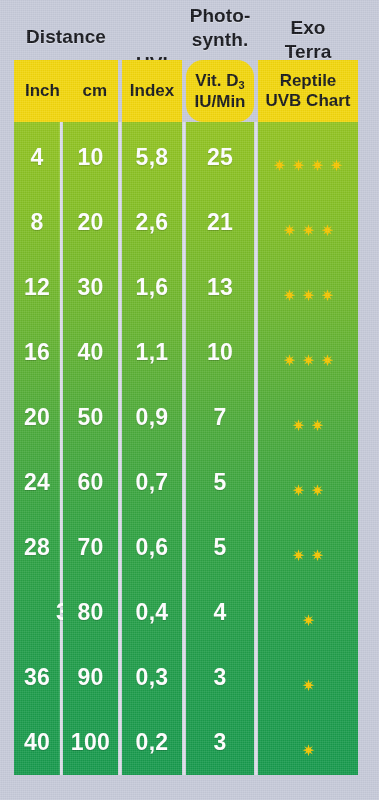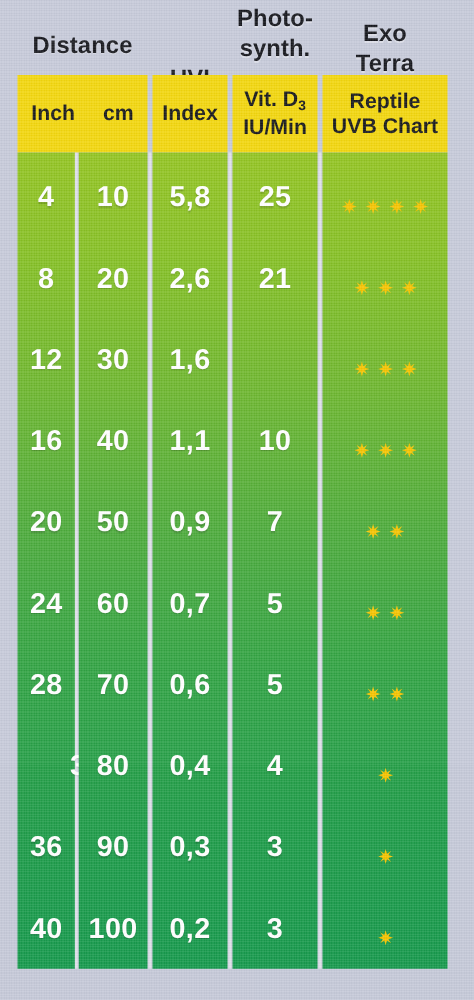--- a/index.html
+++ b/index.html
@@ -152,21 +152,21 @@
 
   <div class="header-block two-up" style="left:14px; top:60px; width:104px; height:62px;">
     <span>Inch</span>
     <span>cm</span>
   </div>
 
   <div class="header-block" style="left:122px; top:60px; width:60px; height:62px;">
     <span>Index</span>
   </div>
 
-  <div class="header-block" style="left:186px; top:60px; width:68px; height:62px;">
+  <div class="header-block" style="left:186px; top:60px; width:68px; height:62px;border-radius:17px;">
     <span>
       <span class="sub"><span>Vit. D</span><sub>3</sub></span>
       <span class="sub">IU/Min</span>
     </span>
   </div>
 
   <div class="header-block" style="left:258px; top:60px; width:100px; height:62px;">
     <span>
       <span class="sub">Reptile</span>
       <span class="sub">UVB Chart</span>
@@ -208,20 +208,21 @@
     <div class="cell" style="top:328px;">0,7</div>
     <div class="cell" style="top:393px;">0,6</div>
     <div class="cell" style="top:458px;">0,4</div>
     <div class="cell" style="top:523px;">0,3</div>
     <div class="cell" style="top:588px;">0,2</div>
   </div>
 
   <div class="data-col" style="left:186px; width:68px;">
     <div class="cell" style="top:3px;">25</div>
     <div class="cell" style="top:68px;">21</div>
+    <div class="cell" style="top:133px;">13</div>
     <div class="cell" style="top:198px;">10</div>
     <div class="cell" style="top:263px;">7</div>
     <div class="cell" style="top:328px;">5</div>
     <div class="cell" style="top:393px;">5</div>
     <div class="cell" style="top:458px;">4</div>
     <div class="cell" style="top:523px;">3</div>
     <div class="cell" style="top:588px;">3</div>
   </div>
 
   <div class="data-col" style="left:258px; width:100px;">

